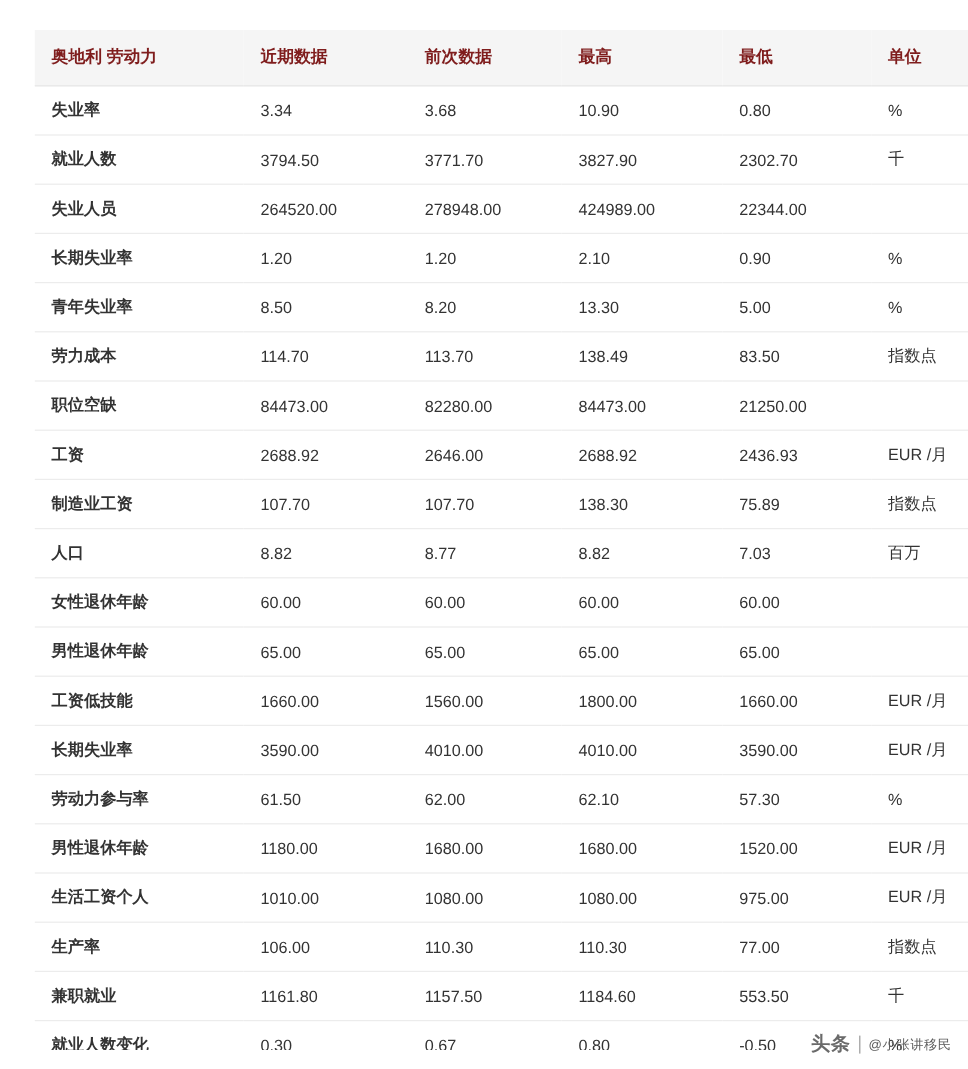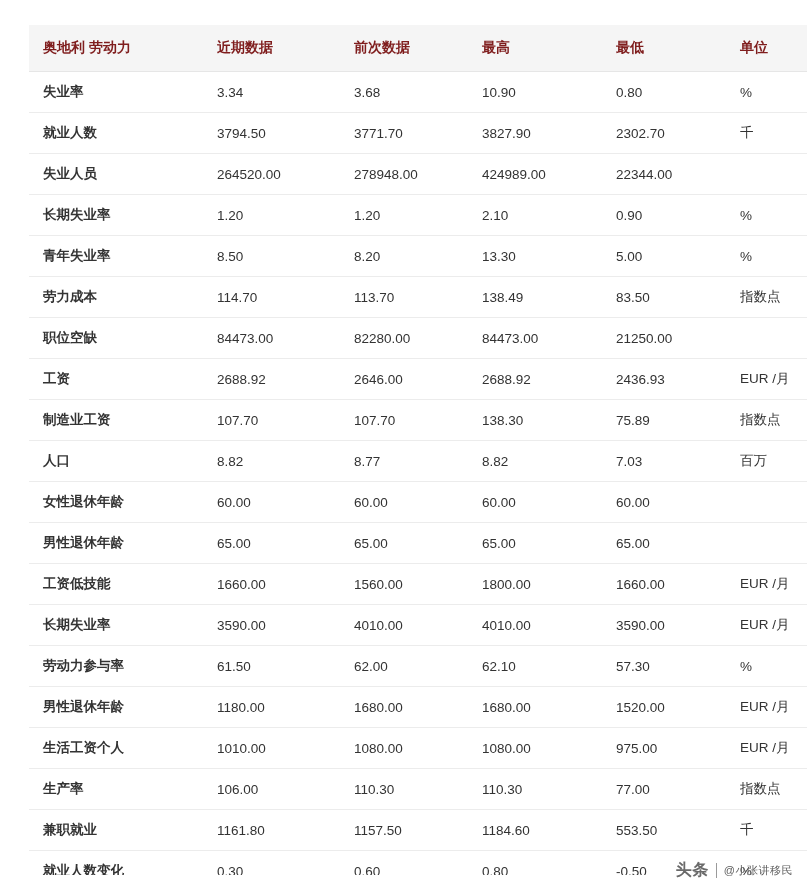--- a/index.html
+++ b/index.html
@@ -256,21 +256,21 @@
             <td class="name">兼职就业</td>
             <td class="c1">1161.80</td>
             <td class="c2">1157.50</td>
             <td class="c3">1184.60</td>
             <td class="c4">553.50</td>
             <td class="unit">千</td>
           </tr>
           <tr>
             <td class="name">就业人数变化</td>
             <td class="c1">0.30</td>
-            <td class="c2">0.60</td>
+            <td class="c2">0.67</td>
             <td class="c3">0.80</td>
             <td class="c4">-0.50</td>
             <td class="unit">%</td>
           </tr>
         </tbody>
     </table>
   </div>
 
   <div class="fade-bottom"></div>
 

